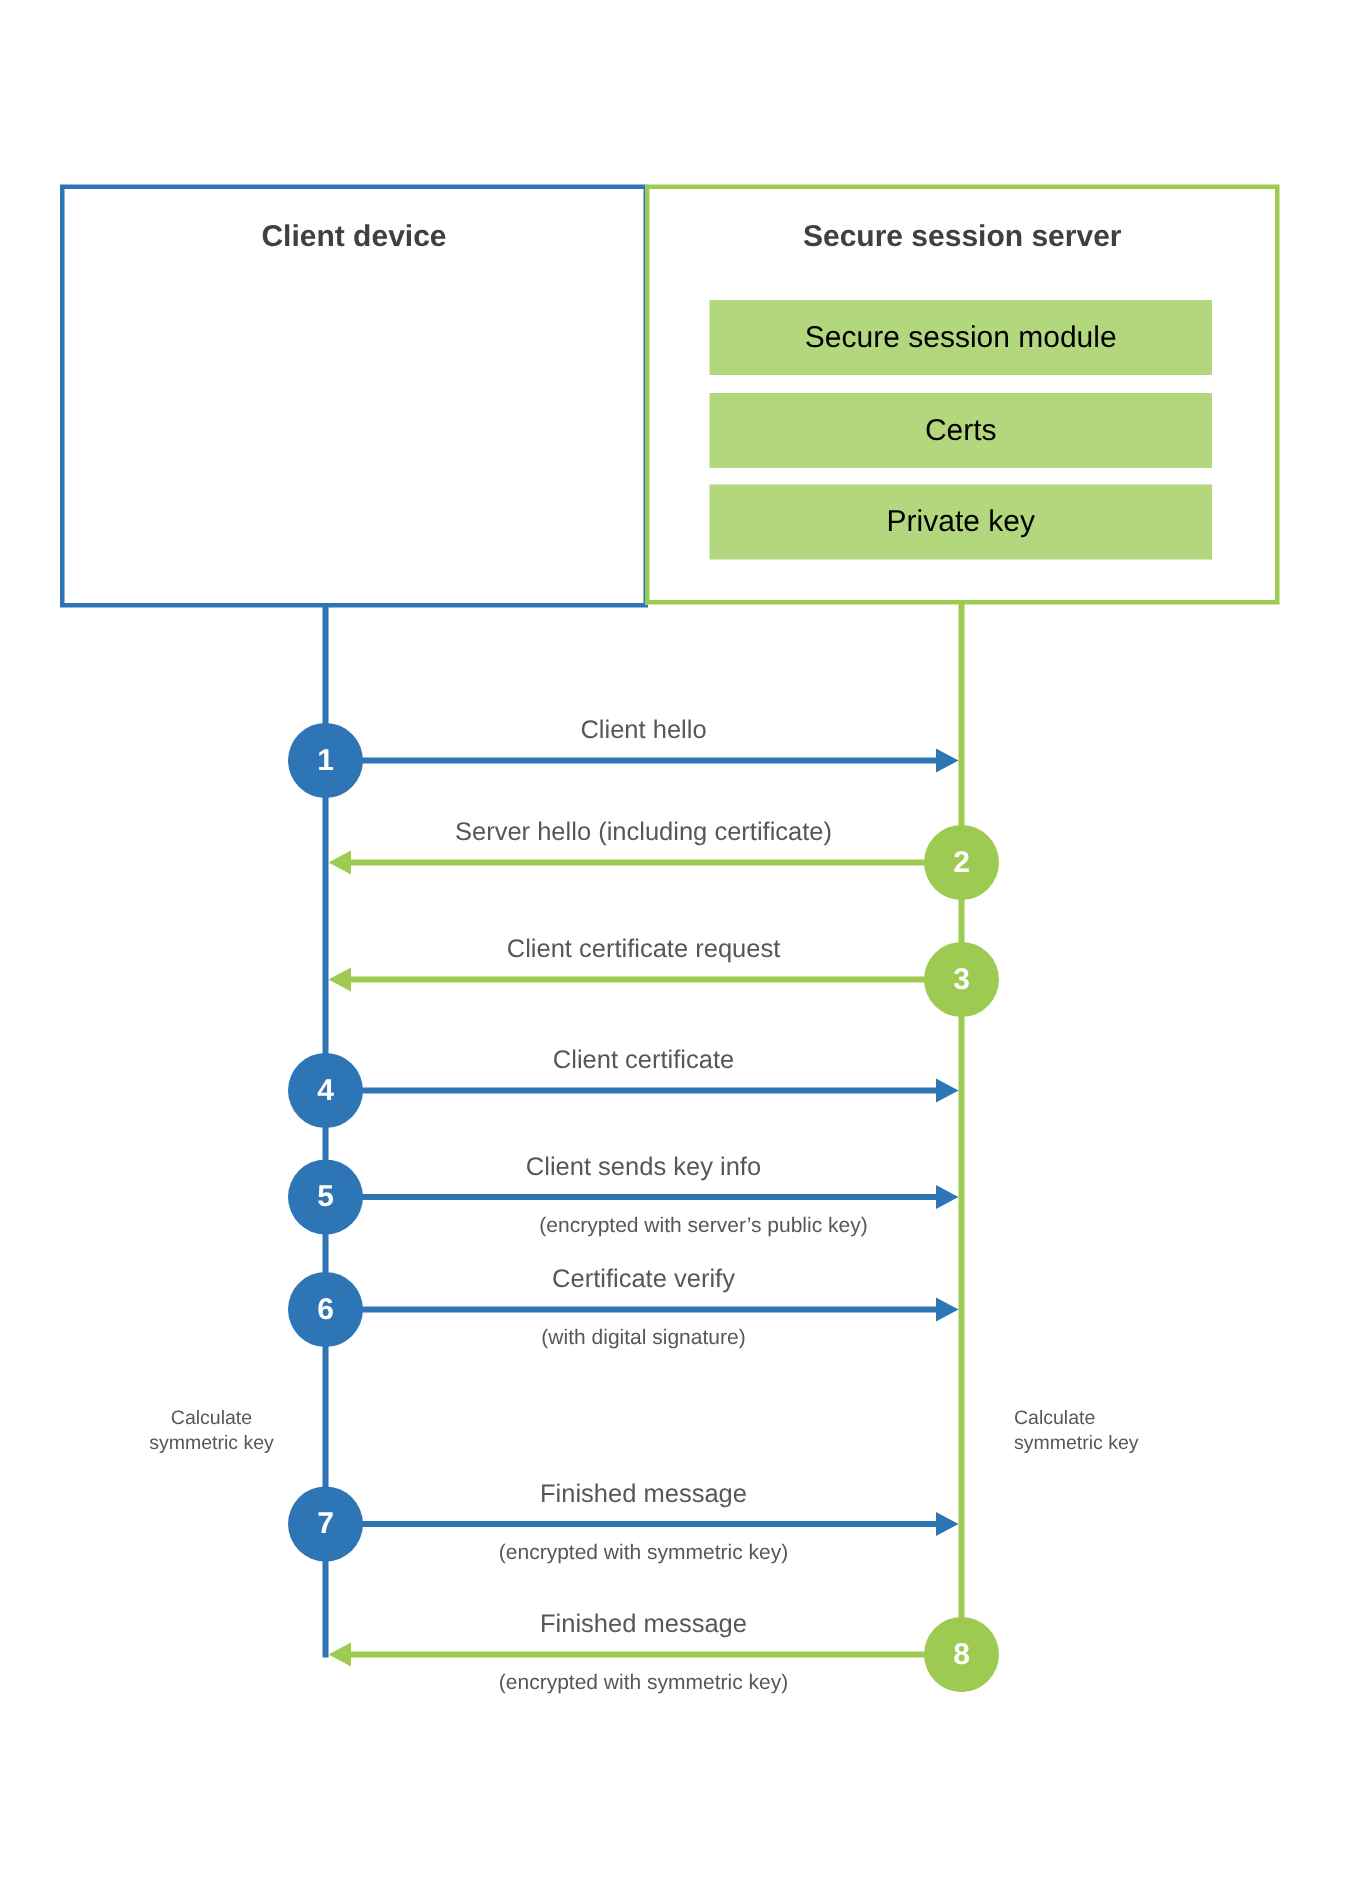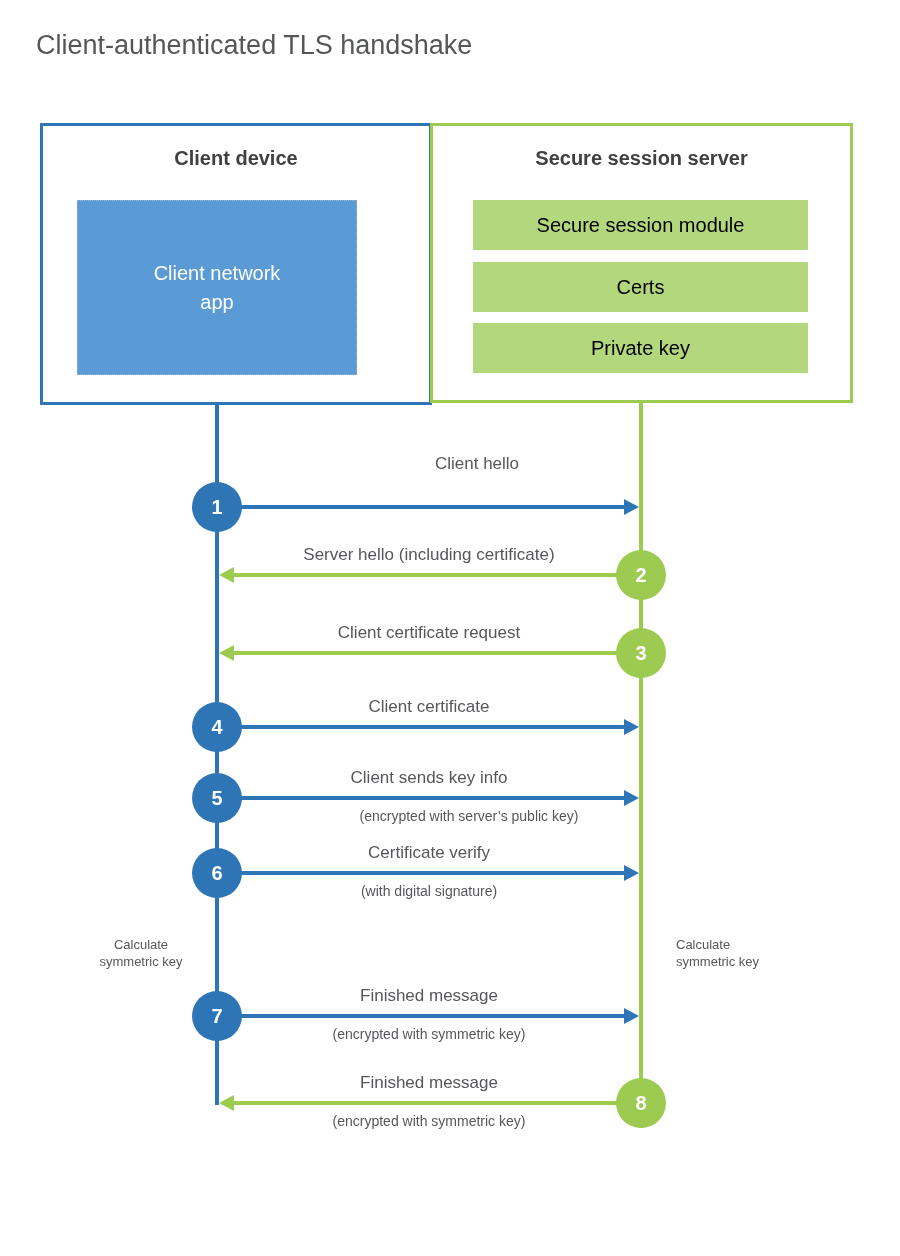--- a/index.html
+++ b/index.html
@@ -41,43 +41,40 @@
   .note{position:absolute;font-size:13px;line-height:17px;color:#56575b;white-space:pre-line;z-index:4;}
   .note.decrypt{left:666px;top:763px;}
   .note.calc-left{left:66px;top:936px;width:150px;text-align:center;}
   .note.calc-right{left:676px;top:936px;}
 </style>
 </head>
 <body>
 
 <div class="canvas">
 
-  <h1 class="page-title">Client-authenticated TLS handshake</h1>
 
   <div class="box client-box">
     <div class="box-title">Client device</div>
-    <div class="app-box">Client network
-app</div>
   </div>
 
   <div class="box server-box">
     <div class="box-title">Secure session server</div>
     <div class="bar bar1">Secure session module</div>
     <div class="bar bar2">Certs</div>
     <div class="bar bar3">Private key</div>
   </div>
 
   <div class="lifeline blue"></div>
   <div class="lifeline green"></div>
 
   <div id="steps">
       <div class="aline blue" style="left: 217px; top: 505px; width: 407px;"></div>
       <div class="ahead right blue" style="left: 624px; top: 499px;"></div>
       <div class="circle blue" style="left: 192px; top: 482px;">1</div>
-      <div class="alabel" style="top: 454px; margin-left: 48px;">Client hello</div>
+      <div class="alabel" style="top: 477px;">Client hello</div>
       <div class="aline green" style="left: 234px; top: 573px; width: 407px;"></div>
       <div class="ahead left green" style="left: 219px; top: 567px;"></div>
       <div class="circle green" style="left: 616px; top: 550px;">2</div>
       <div class="alabel" style="top: 545px;">Server hello (including certificate)</div>
       <div class="aline green" style="left: 234px; top: 651px; width: 407px;"></div>
       <div class="ahead left green" style="left: 219px; top: 645px;"></div>
       <div class="circle green" style="left: 616px; top: 628px;">3</div>
       <div class="alabel" style="top: 623px;">Client certificate request</div>
       <div class="aline blue" style="left: 217px; top: 725px; width: 407px;"></div>
       <div class="ahead right blue" style="left: 624px; top: 719px;"></div>

